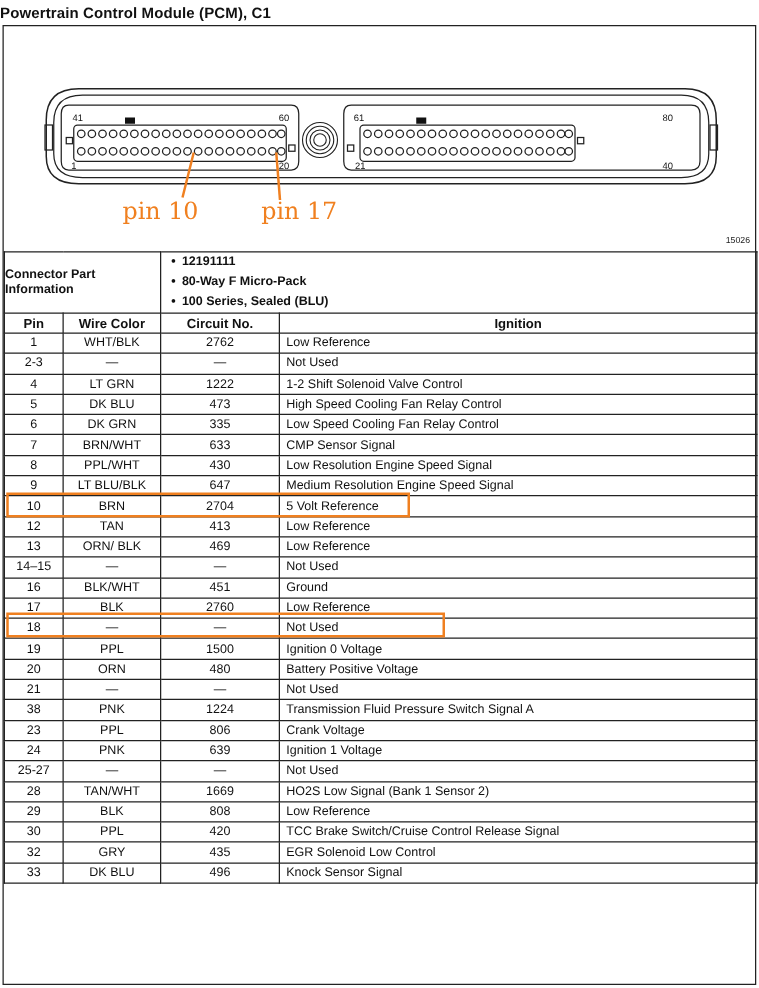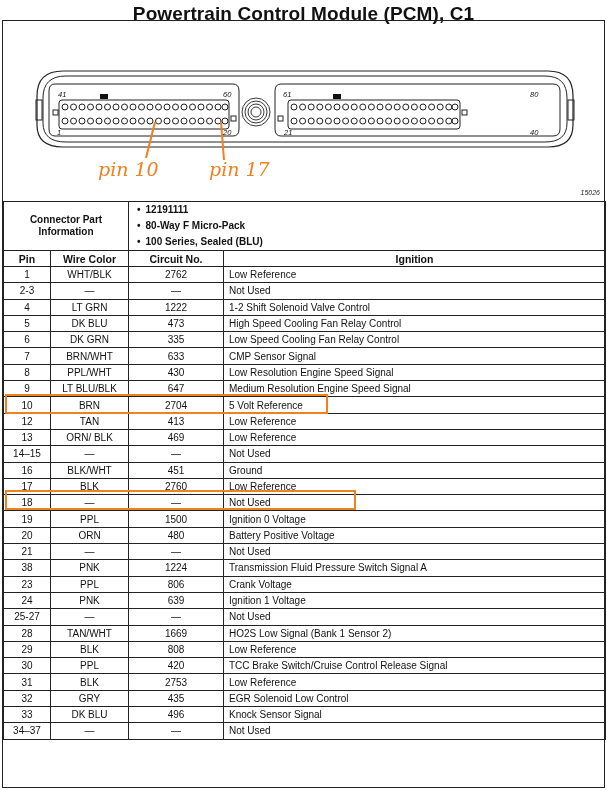--- a/index.html
+++ b/index.html
@@ -1,43 +1,43 @@
 <!DOCTYPE html>
 <html><head>
 <meta charset="utf-8">
 <style>
   * { box-sizing: border-box; margin: 0; padding: 0; }
   html, body { width: 607px; height: 790px; background: #fff; overflow: hidden; }
   body { position: relative; font-family: "Liberation Sans", sans-serif; color: #111; }
 
   .title {
-    position: absolute; left: 0; top: 3px; width: 607px; text-align: center;
-    font-weight: bold; font-size: 19px; letter-spacing: 0.1px;
+    position: absolute; left: 0; top: 3px; width: 607px; text-align: left;
+    font-weight: bold; font-size: 12px; letter-spacing: 0.1px;
   }
   .frame {
     position: absolute; left: 2px; top: 20px; width: 603px; height: 768px;
     border: 1.5px solid #222;
   }
-  .diagram { position: absolute; left: 0; top: 0; width: 603px; height: 180px; font-style: italic; }
+  .diagram { position: absolute; left: 0; top: 0; width: 603px; height: 180px; }
   .fig-id {
     position: absolute; right: 6px; top: 168px; font-size: 7px; color: #222;
   }
   .callout {
     position: absolute; font-family: "DejaVu Serif", serif; font-size: 19px; color: #f08020;
   }
 
   table.info {
     position: absolute; left: 0; top: 180px; width: 603px; border-collapse: collapse;
     font-size: 10px;
   }
   table.info td, table.info th {
     border: 1px solid #222; padding: 0;
   }
   .conn-label {
-    text-align: center; font-weight: bold; font-size: 10.5px; line-height: 12px;
+    font-weight: bold; font-size: 10.5px; line-height: 12px;
   }
   .conn-items { padding-left: 8px !important; font-weight: bold; font-size: 10.5px; }
   .conn-items div { height: 16px; line-height: 16px; }
   .conn-items div::before { content: "\2022"; margin-right: 5px; }
 
   table.pins th {
     font-weight: bold; font-size: 10.5px; height: 16px; text-align: center; margin-top: 38px;
   }
   table.pins td { height: 16.3px; font-size: 10px; }
   td.c { text-align: center; }
@@ -353,41 +353,29 @@
           <td class="c">808</td>
           <td class="f">Low Reference</td>
         </tr>
         <tr>
           <td class="c">30</td>
           <td class="c">PPL</td>
           <td class="c">420</td>
           <td class="f">TCC Brake Switch/Cruise Control Release Signal</td>
         </tr>
         <tr>
-          <td class="c">31</td>
-          <td class="c">BLK</td>
-          <td class="c">2753</td>
-          <td class="f">Low Reference</td>
-        </tr>
-        <tr>
           <td class="c">32</td>
           <td class="c">GRY</td>
           <td class="c">435</td>
           <td class="f">EGR Solenoid Low Control</td>
         </tr>
         <tr>
           <td class="c">33</td>
           <td class="c">DK BLU</td>
           <td class="c">496</td>
           <td class="f">Knock Sensor Signal</td>
         </tr>
-        <tr>
-          <td class="c">34–37</td>
-          <td class="c">—</td>
-          <td class="c">—</td>
-          <td class="f">Not Used</td>
-        </tr>
       </tbody>
   </table>
 
   <div class="hl" style="left:2px; top:373px; width:323px; height:20px;"></div>
   <div class="hl" style="left:2px; top:469px; width:351px; height:20px;"></div>
 </div>
 
 </body></html>

